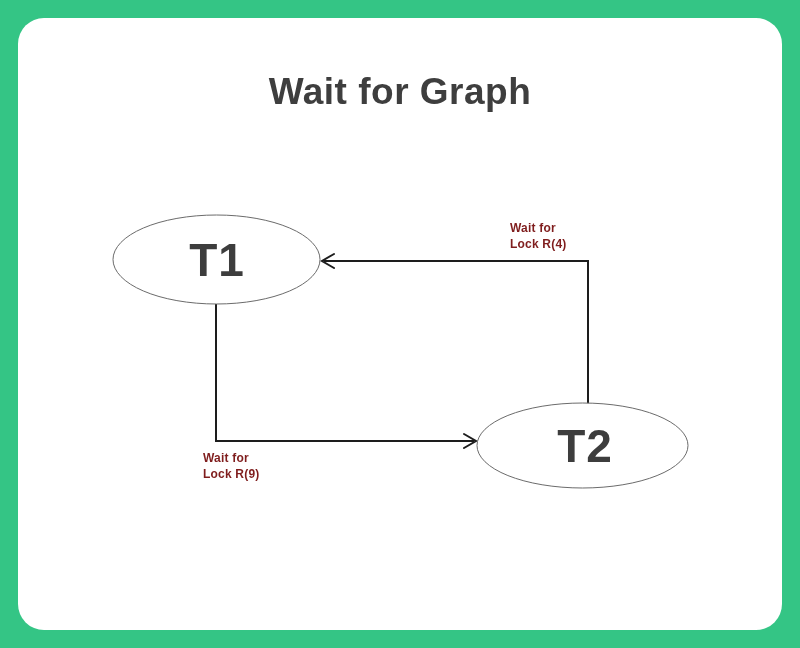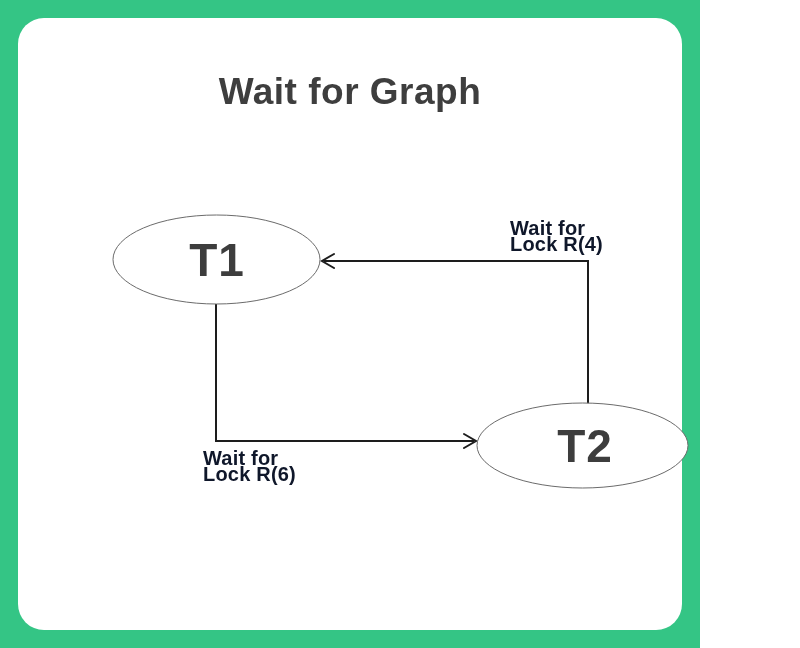--- a/index.html
+++ b/index.html
@@ -1,18 +1,18 @@
 <!DOCTYPE html>
 <html><head>
 <meta charset="utf-8">
 <style>
   html, body { margin: 0; padding: 0; }
   .stage {
     position: relative;
-    width: 700px;
+    width: 800px;
     height: 648px;
     background: #34c585;
     overflow: hidden;
     font-family: "Liberation Sans", sans-serif;
   }
   .card {
     position: absolute;
     left: 18px; top: 18px; right: 18px; bottom: 18px;
     background: #ffffff;
     border-radius: 26px;
@@ -53,25 +53,25 @@
   .node-text {
     fill: #3d3d3d;
     font-family: "Liberation Sans", sans-serif;
     font-size: 46px;
     font-weight: 600;
     letter-spacing: 1px;
     text-anchor: middle;
   }
   .edge-label {
     position: absolute;
-    font-size: 20px;
+    font-size: 12px;
     font-weight: 600;
     line-height: 15.5px;
     letter-spacing: 0.2px;
-    color: #0f172a;
+    color: #7f1d1d;
     white-space: nowrap;
   }
   .edge-label span { display: block; }
   .label-r1 { left: 510px; top: 221px; }
   .label-r2 { left: 203px; top: 451px; }
 </style>
 </head>
 <body>
 
 <div class="stage">
@@ -94,15 +94,15 @@
     <text class="node-text" x="585" y="462">T2</text>
   </svg>
 
   <div class="edge-label label-r1">
     <span>Wait for</span>
     <span>Lock R(4)</span>
   </div>
 
   <div class="edge-label label-r2">
     <span>Wait for</span>
-    <span>Lock R(6)</span>
+    <span>Lock R(9)</span>
   </div>
 </div>
 
 </body></html>

